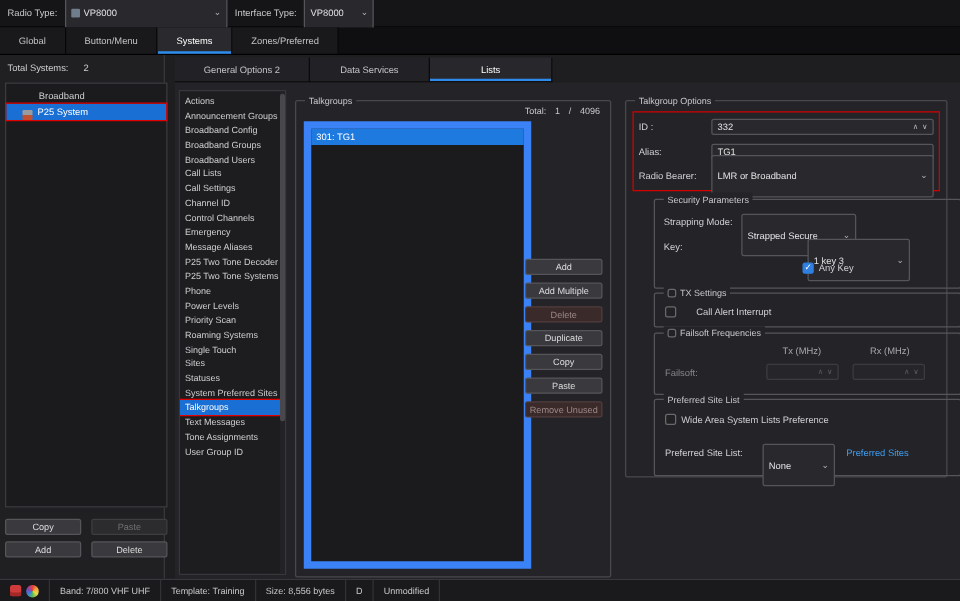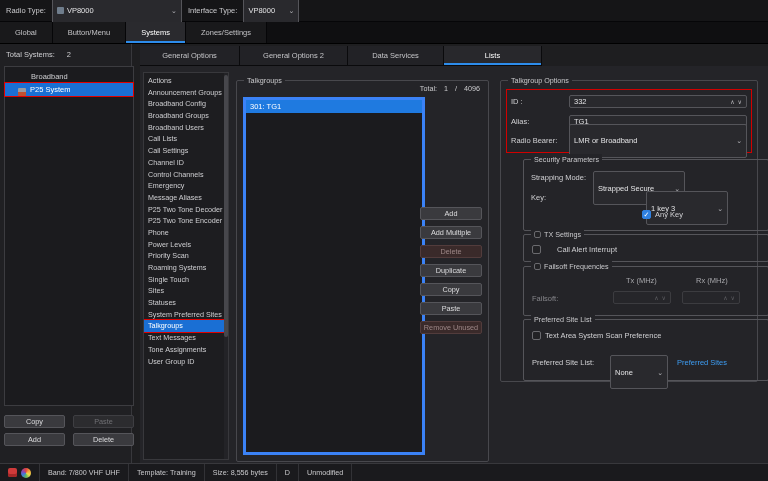--- a/index.html
+++ b/index.html
@@ -72,21 +72,21 @@
 
   .groupbox { position:absolute; border:1px solid #48484d; border-radius:2px; }
   .gb-title { position:absolute; top:-6px; left:7px; background:#242428; padding:0 3px;
               font-size:7.2px; color:#c9c9cc; line-height:11px; display:flex; align-items:center; gap:3px; }
 
   
   .tg-box { left:96px; top:14px; width:253px; height:382px; }
   .tg-total { position:absolute; top:3px; right:8px; font-size:7.2px; color:#c9c9cc;
               display:flex; gap:7px; }
   .tg-list { position:absolute; left:6px; top:16px; width:182px; height:358px; background:#1b1b1e;
-             border:3px solid #3b82f6; }
+             border:6px solid #3b82f6; }
   .tg-item { height:13px; line-height:13px; padding-left:4px; font-size:7.5px; }
   .tg-item.selected { background:#1f7ae0; color:#fff; }
   .tg-buttons { position:absolute; right:6px; top:126px; width:62px; display:flex;
                 flex-direction:column; gap:6px; }
 
   
   .opt-box { left:360px; top:14px; width:258px; height:302px; }
   .red-box { position:absolute; left:5px; top:8px; width:246px; height:64px;
              border:1.5px solid #d10000; padding:4px; display:flex; flex-direction:column;
              justify-content:space-between; }
@@ -149,21 +149,21 @@
     <div class="combo iface">
       <span class="val">VP8000</span>
       <span class="chev">⌄</span>
     </div>
   </div>
 
   <div class="tabs">
     <div class="tab">Global</div>
     <div class="tab">Button/Menu</div>
     <div class="tab active">Systems</div>
-    <div class="tab">Zones/Settings</div>
+    <div class="tab">Zones/Preferred</div>
   </div>
 
   <div class="left-panel">
     <div class="total-row">
       <span>Total Systems:</span>
       <span>2</span>
     </div>
     <div class="tree">
       <div class="tree-item">Broadband</div>
       <div class="tree-item selected">
@@ -173,42 +173,41 @@
     </div>
     <div class="lp-buttons">
       <div class="btn">Copy</div>
       <div class="btn dim">Paste</div>
       <div class="btn">Add</div>
       <div class="btn">Delete</div>
     </div>
   </div>
 
   <div class="subtabs">
-    <div class="subtab w1">General Options</div>
     <div class="subtab w2">General Options 2</div>
     <div class="subtab w3">Data Services</div>
     <div class="subtab w4 active">Lists</div>
   </div>
 
   <div class="content">
 
     <div class="cat-list">
       <div class="cat-item">Actions</div>
       <div class="cat-item">Announcement Groups</div>
       <div class="cat-item">Broadband Config</div>
       <div class="cat-item">Broadband Groups</div>
       <div class="cat-item">Broadband Users</div>
       <div class="cat-item">Call Lists</div>
       <div class="cat-item">Call Settings</div>
       <div class="cat-item">Channel ID</div>
       <div class="cat-item">Control Channels</div>
       <div class="cat-item">Emergency</div>
       <div class="cat-item">Message Aliases</div>
       <div class="cat-item">P25 Two Tone Decoder</div>
-      <div class="cat-item">P25 Two Tone Encoder</div>
+      <div class="cat-item">P25 Two Tone Systems</div>
       <div class="cat-item">Phone</div>
       <div class="cat-item">Power Levels</div>
       <div class="cat-item">Priority Scan</div>
       <div class="cat-item">Roaming Systems</div>
       <div class="cat-item">Single Touch</div>
       <div class="cat-item">Sites</div>
       <div class="cat-item">Statuses</div>
       <div class="cat-item">System Preferred Sites</div>
       <div class="cat-item selected">Talkgroups</div>
       <div class="cat-item">Text Messages</div>
@@ -334,21 +333,21 @@
       </div>
 
       <div class="nested pref-box">
         <div class="gb-title">
           <span>Preferred Site List</span>
         </div>
         <div class="abs" style="left:8px; top:11px; display:flex; align-items:center; gap:4px;">
           <span class="checkbox">
             
           </span>
-          <span class="flabel">Text Area System Scan Preference</span>
+          <span class="flabel">Wide Area System Lists Preference</span>
         </div>
         <span class="abs flabel" style="left:8px; top:38px;">Preferred Site List:</span>
         <div class="abs combo" style="left:86px; top:35px; width:58px;">
           <span class="val">None</span>
           <span class="chev">⌄</span>
         </div>
         <span class="abs link" style="left:153px; top:38px;">Preferred Sites</span>
       </div>
 
     </div>

